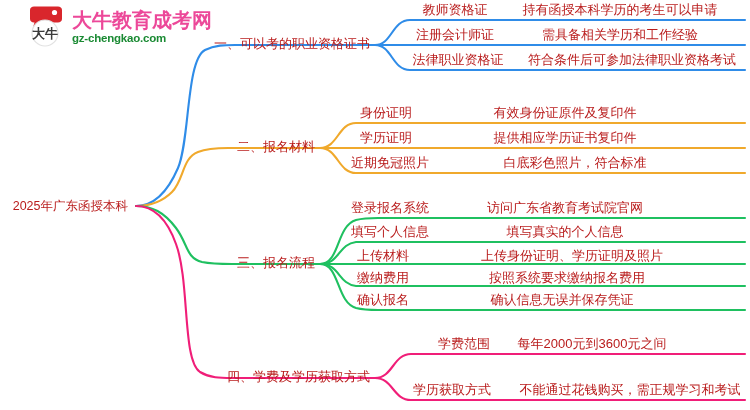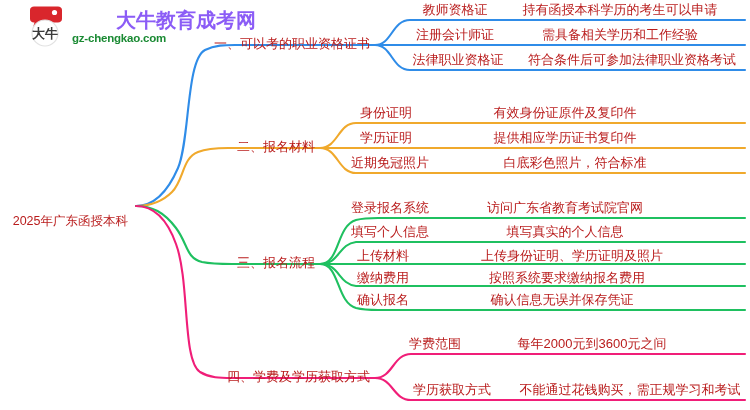--- a/index.html
+++ b/index.html
@@ -41,24 +41,23 @@
 
   .logo-text {
     display: flex;
     flex-direction: column;
     justify-content: center;
     line-height: 1;
   }
   .logo-title {
     font-size: 20px;
     font-weight: bold;
-    color: #8b5cf6;
+    color: #ec4899;
     letter-spacing: 0px;
     white-space: nowrap;
-    margin-left: 44px;
   }
   .logo-sub {
     font-size: 11.5px;
     font-weight: bold;
     color: #1a8a33;
     letter-spacing: -0.2px;
     margin-top: 3px;
     white-space: nowrap;
   }
 
@@ -74,21 +73,20 @@
   
   .node {
     position: absolute;
     white-space: nowrap;
     color: #b91c1c;
     font-size: 13px;
     line-height: 1;
   }
   .node.root {
     font-size: 12.5px;
-    margin-top: 15px;
   }
   .node.branch {
     font-size: 13px;
     margin-top: 10px;
   }
   .node.sub {
     font-size: 13px;
   }
   .node.leaf {
     font-size: 13px;
@@ -190,19 +188,19 @@
   <div class="node leaf ct" style="left:572px; top:255px;">上传身份证明、学历证明及照片</div>
 
   <div class="node sub ct" style="left:383px; top:277px;">缴纳费用</div>
   <div class="node leaf ct" style="left:567px; top:277px;">按照系统要求缴纳报名费用</div>
 
   <div class="node sub ct" style="left:383px; top:299px;">确认报名</div>
   <div class="node branch rt" style="left:370px; top:366px;">四、学费及学历获取方式</div>
 
   <div class="node leaf ct" style="left:562px; top:299px;">确认信息无误并保存凭证</div>
 
-  <div class="node sub ct" style="left:435px; top:343px;">学费范围</div>
+  <div class="node sub ct" style="left:464px; top:343px;">学费范围</div>
   <div class="node leaf ct" style="left:592px; top:343px;">每年2000元到3600元之间</div>
 
   <div class="node sub ct" style="left:452px; top:389px;">学历获取方式</div>
   <div class="node leaf ct" style="left:630px; top:389px;">不能通过花钱购买，需正规学习和考试</div>
 
 </div>
 
 </body></html>

